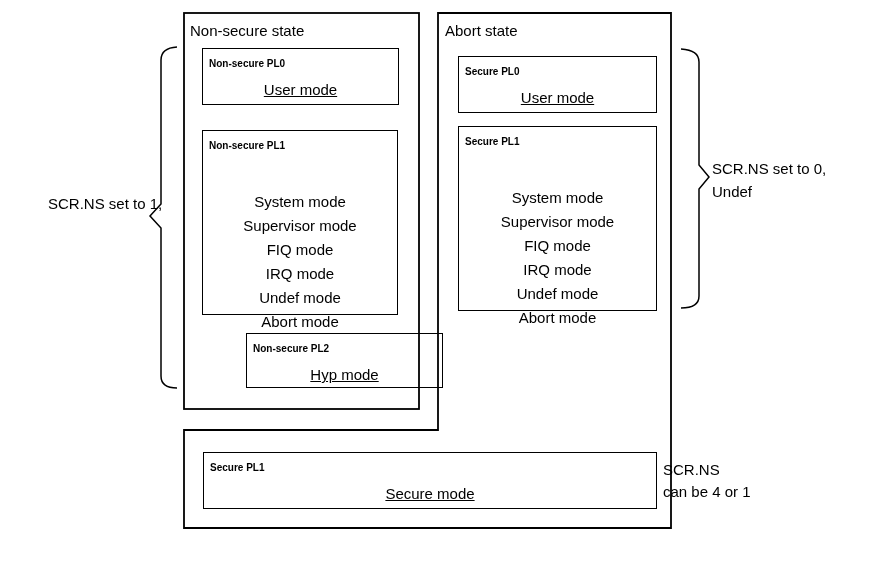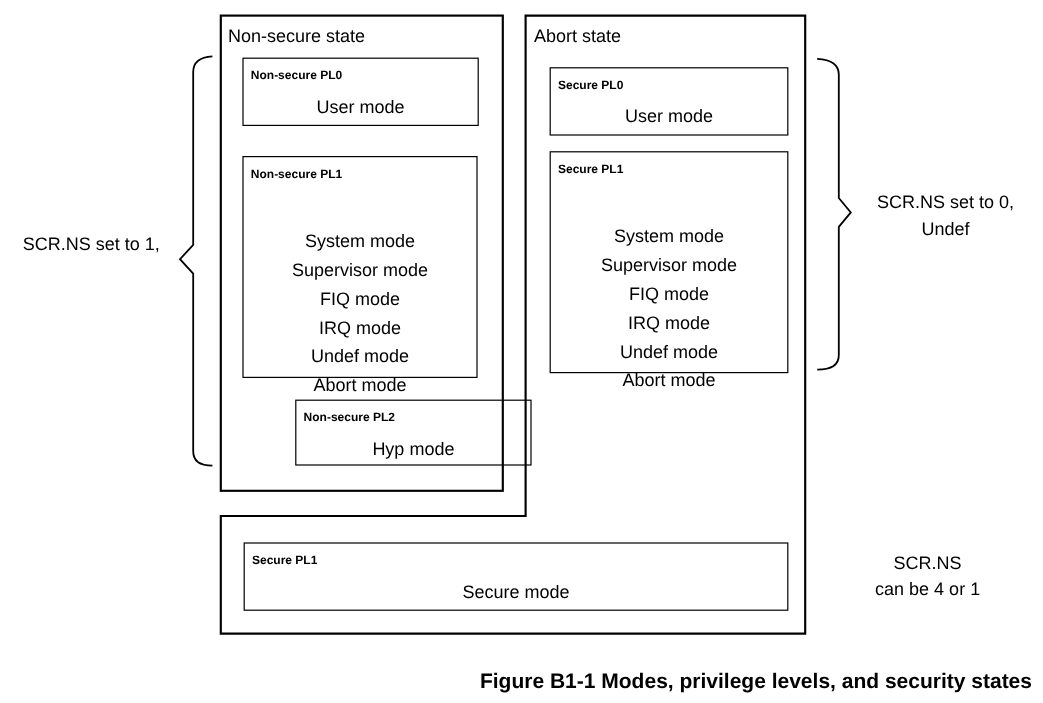--- a/index.html
+++ b/index.html
@@ -28,32 +28,31 @@
     white-space: nowrap;
     font-weight: bold;
   }
   .modes {
     position: absolute;
     left: 0;
     right: 0;
     text-align: center;
     font-size: 15px;
   }
-  .modes-single { top: 32px; line-height: 18px; }
+  .modes-single { top: 32px; line-height: 18px; text-decoration: underline; }
   .modes-list { top: 34px; line-height: 24px; margin-top: 25px; }
   .state-title {
     position: absolute;
     font-size: 15px;
     line-height: 18px;
     white-space: nowrap;
   }
   .annotation {
     position: absolute;
     font-size: 15px;
-    text-align: center;
   }
   .annotation div { white-space: nowrap; }
   .caption {
     position: absolute;
     top: 556px;
     right: 9px;
     font-size: 17.5px;
     line-height: 22px;
     font-weight: bold;
     text-align: right;
@@ -112,29 +111,28 @@
       <div>Undef mode</div>
       <div>Abort mode</div>
     </div>
   </div>
 
   <div class="box" style="left:203px; top:452px; width:454px; height:57px;">
     <div class="box-label">Secure PL1</div>
     <div class="modes modes-single">Secure mode</div>
   </div>
 
-  <div class="annotation" style="left:0px; top:192px; width:152px; line-height:24px;">
+  <div class="annotation" style="left:0px; top:192px; width:152px; line-height:24px;padding-left:48px;">
     <div>SCR.NS set to 1,</div>
   </div>
 
   <div class="annotation" style="left:712px; top:157px; width:152px; line-height:23px;">
     <div>SCR.NS set to 0,</div>
     <div>Undef</div>
   </div>
 
-  <div class="annotation" style="left:703px; top:459px; width:140px; line-height:22px;">
+  <div class="annotation" style="left:663px; top:459px; width:140px; line-height:22px;">
     <div>SCR.NS</div>
     <div>can be 4 or 1</div>
   </div>
 
-  <div class="caption">Figure B1-1 Modes, privilege levels, and security states</div>
 
 </div>
 
 </body></html>

